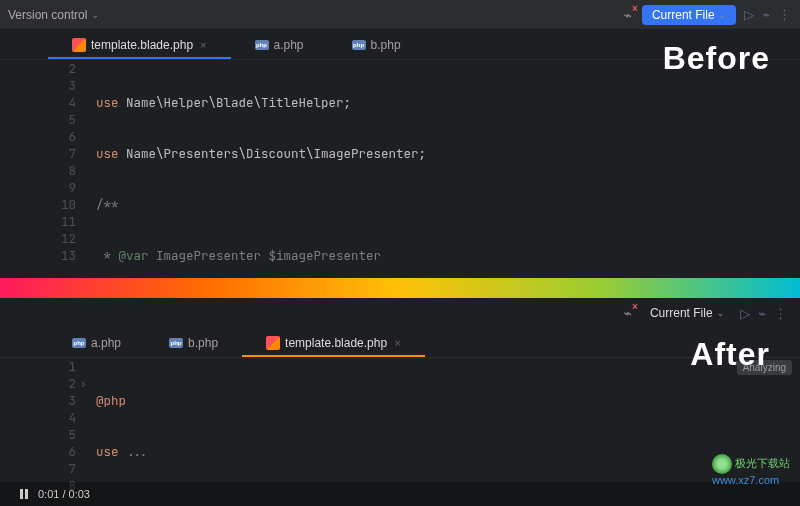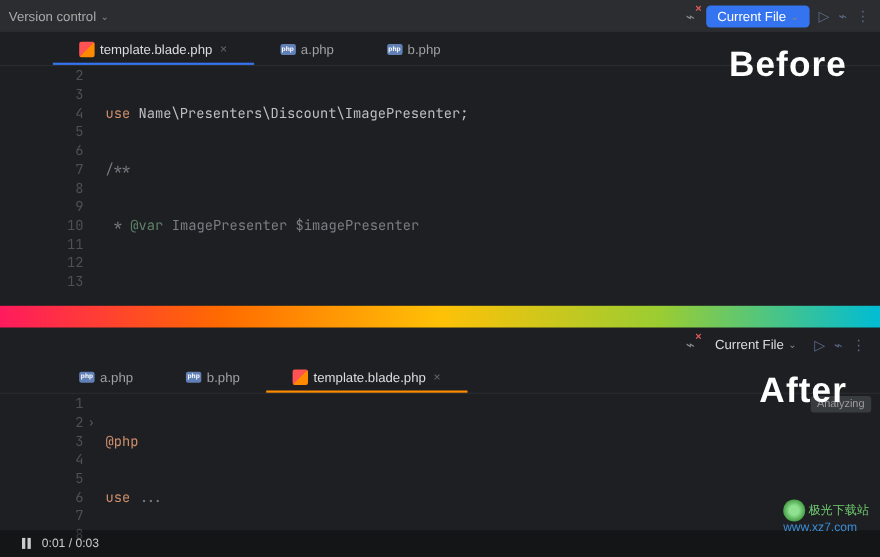--- a/index.html
+++ b/index.html
@@ -118,20 +118,21 @@
         <div>6</div>
         <div>7</div>
       <div>8</div>
         <div>9</div>
         <div>10</div>
       <div>11</div>
         <div>12</div>
         <div>13</div>
     </div>
     <div class="code">
+      <div class="line"><span class="kw">use</span><span class="ns"> Name\Helper\Blade\TitleHelper;</span></div>
       <div class="line"><span class="kw">use</span><span class="ns"> Name\Presenters\Discount\ImagePresenter;</span></div>
       <div class="line"><span class="cmt">/**</span></div>
       <div class="line"><span class="cmt"> * </span><span class="doc">@var</span><span class="cmt"> ImagePresenter $imagePresenter</span></div>
       
       
       
       
       
       
       

